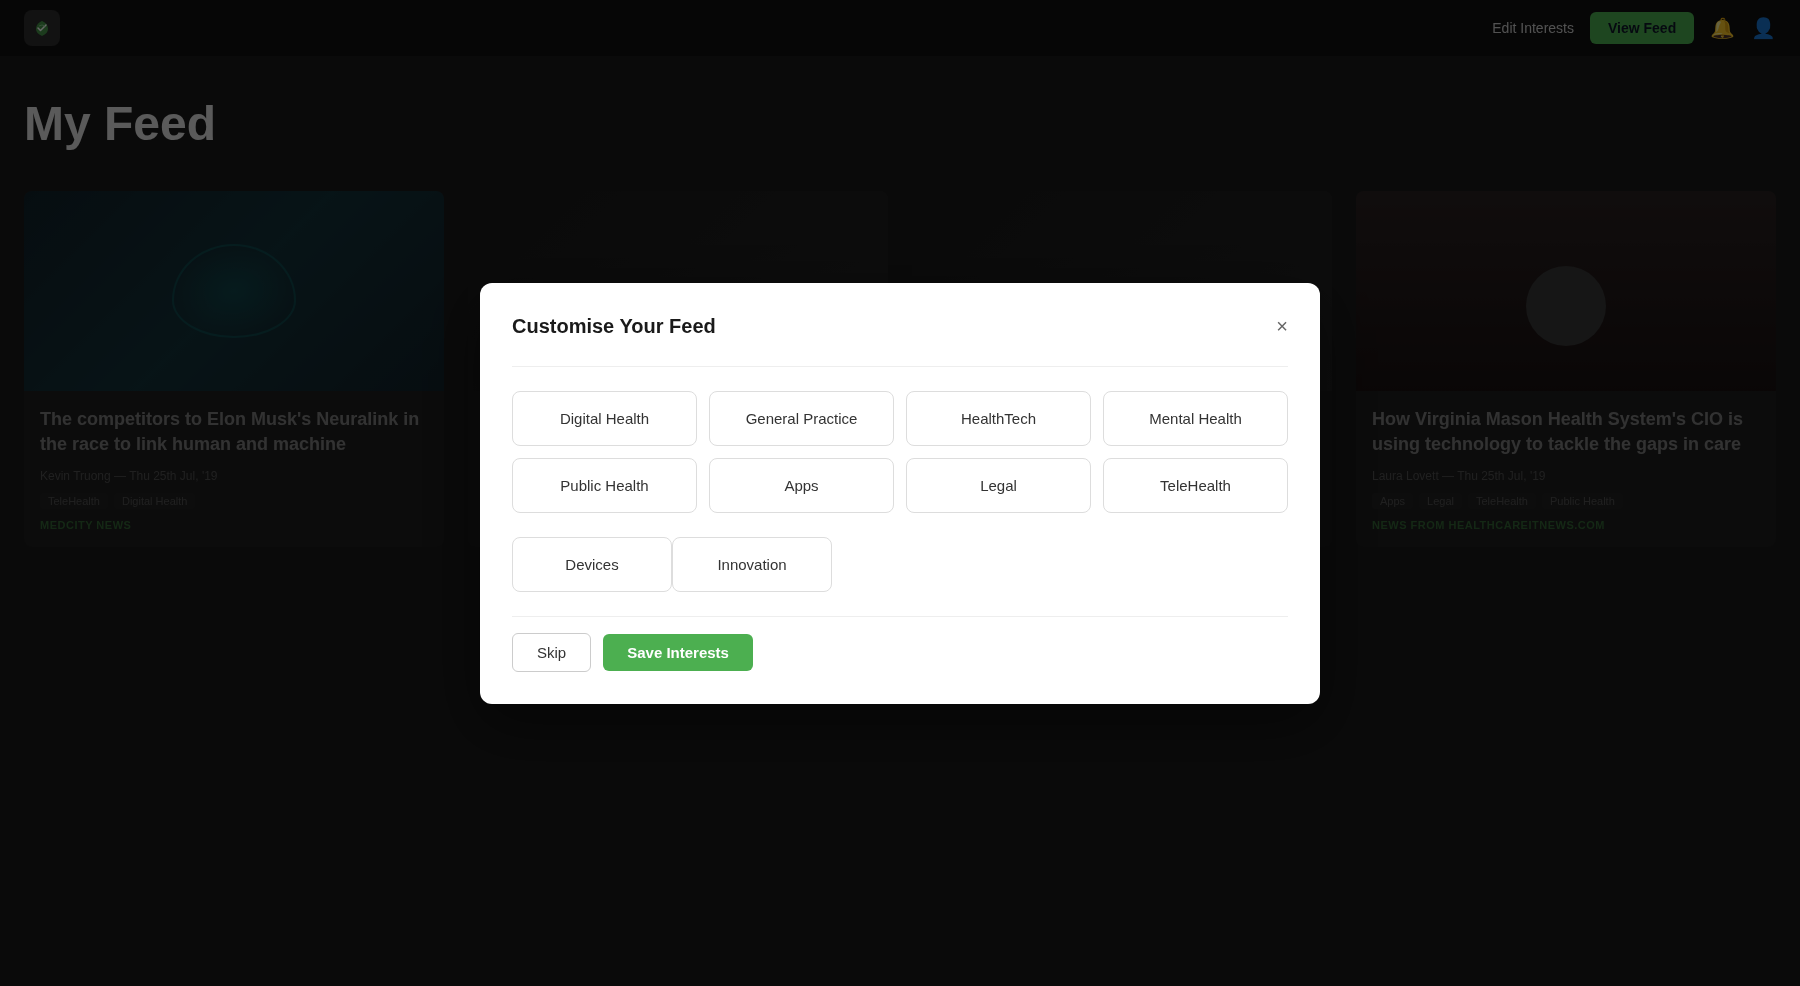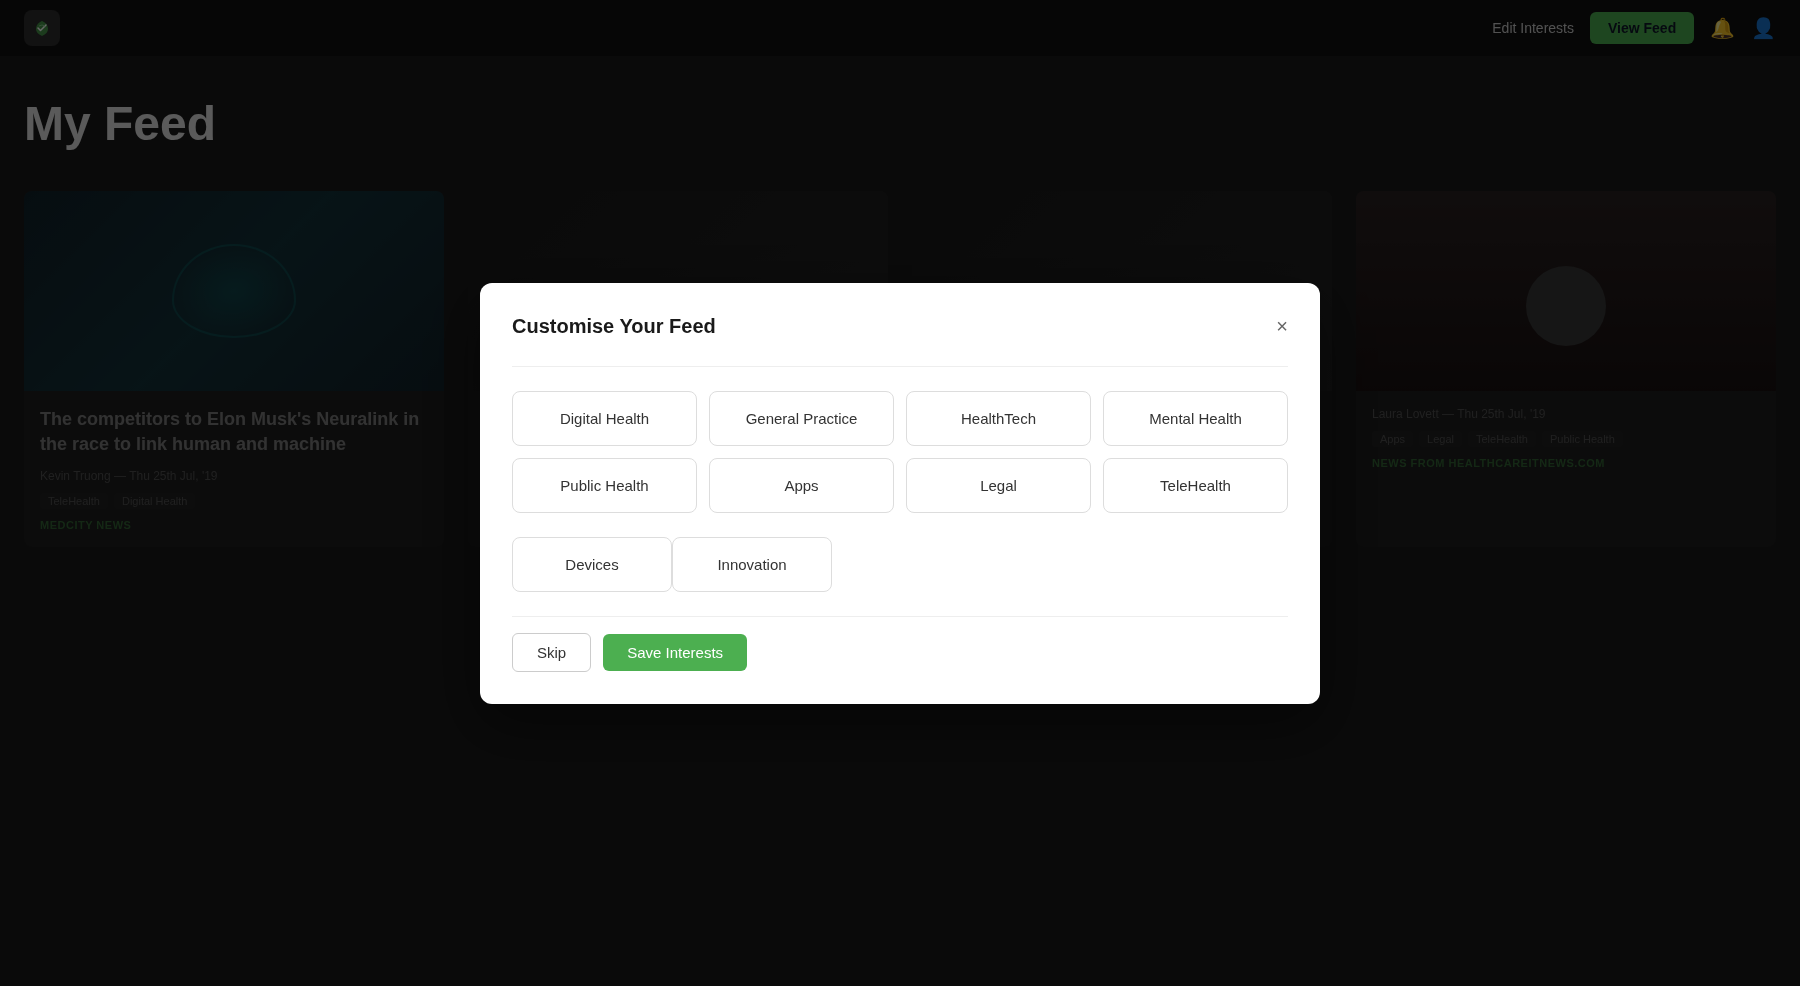--- a/index.html
+++ b/index.html
@@ -241,21 +241,21 @@
       font-size: 15px;
       cursor: pointer;
     }
     .save-btn {
       background: #4caf50;
       border: none;
       color: white;
       padding: 10px 24px;
       border-radius: 6px;
       font-size: 15px;
-      font-weight: 400;
+      font-weight: 700;
       cursor: pointer;
     }
 
     
     .modal-divider {
       border: none;
       border-top: 1px solid #eee;
       margin-bottom: 24px;
     }
   </style>
@@ -333,20 +333,21 @@
       </div>
     </div>
 
     <div class="article-card">
       <div class="article-image article-image-person">
         <div style="width:100%;height:100%;background:linear-gradient(180deg,#3a2a2a 0%,#1a0a0a 100%);display:flex;align-items:center;justify-content:center;">
           <div style="width:80px;height:80px;border-radius:50%;background:#555;margin-top:30px;"></div>
         </div>
       </div>
       <div class="article-body">
+        <div class="article-title">How Virginia Mason Health System's CIO is using technology to tackle the gaps in care</div>
         <div class="article-meta">
           <span>Laura Lovett</span> — <span>Thu 25th Jul, '19</span>
         </div>
         <div class="article-tags">
           <span class="article-tag">Apps</span>
           <span class="article-tag">Legal</span>
           <span class="article-tag">TeleHealth</span>
           <span class="article-tag">Public Health</span>
         </div>
         <div class="article-source">NEWS FROM HEALTHCAREITNEWS.COM</div>

